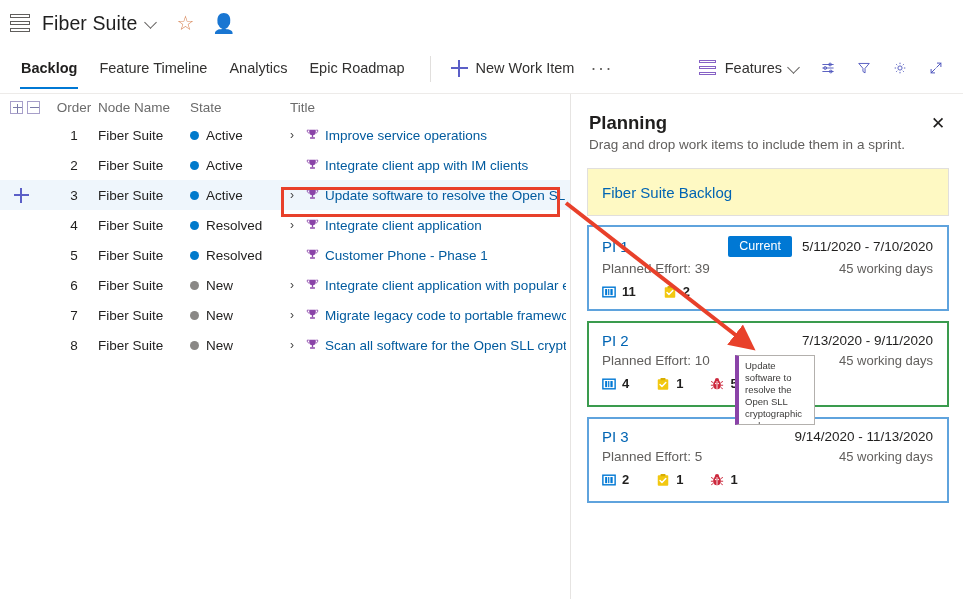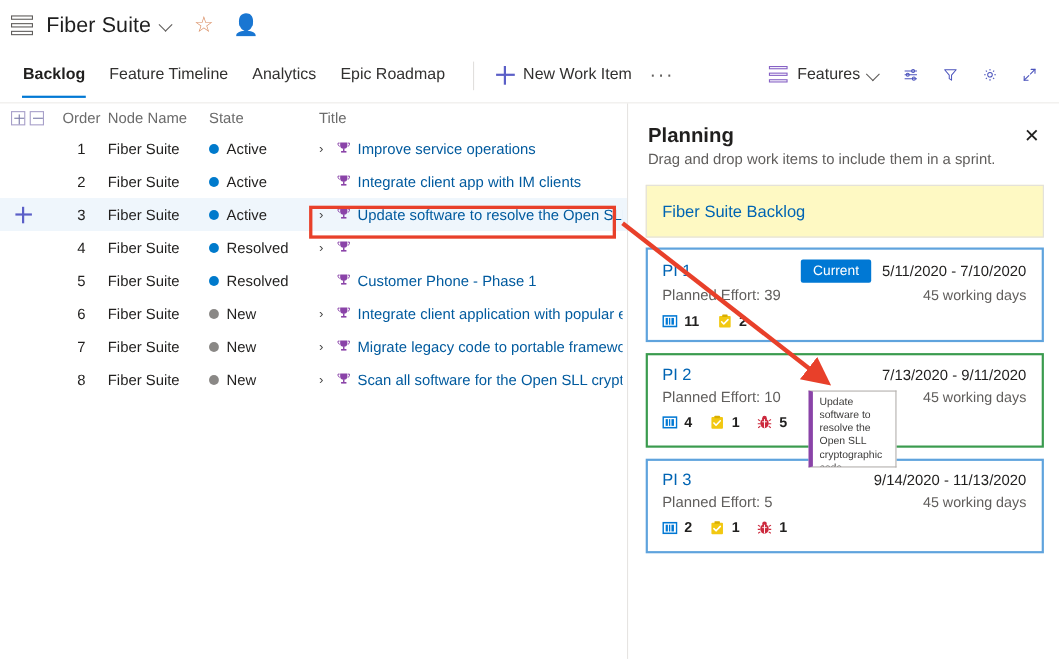--- a/index.html
+++ b/index.html
@@ -166,21 +166,21 @@
   .sp-row1 { display: flex; align-items: center; }
   .sp-name { font-size: 15px; color: #0064b3; }
   .sp-badge {
     margin-left: auto; background: #0078d4; color: #fff; font-size: 12.5px;
     border-radius: 2px; padding: 3px 11px 4px 11px; margin-right: 10px;
   }
   .sp-dates { font-size: 13.5px; color: #201f1e; white-space: nowrap; }
   .sp-row2 { display: flex; align-items: baseline; margin-top: 4px; }
   .sp-effort { font-size: 13.5px; color: #605e5c; }
   .sp-days { margin-left: auto; font-size: 13px; color: #605e5c; }
-  .sp-row3 { display: flex; align-items: center; gap: 16px; margin-top: 8px; }
+  .sp-row3 { display: flex; align-items: center; gap: 27px; margin-top: 8px; }
   .chip { display: flex; align-items: center; gap: 6px; font-size: 13px; font-weight: bold; color: #201f1e; }
 
   
   .ic { width: 14px; height: 14px; flex: none; display: block; }
 
   .drag-ghost {
     position: absolute; left: 735px; top: 355px; width: 80px; height: 70px;
     background: #fff; border: 1px solid #b3b0ad; border-left: 4px solid #8a43a8;
     padding: 4px 5px 0 6px; overflow: hidden;
     font-size: 9.5px; line-height: 12px; color: #3b3a39;
@@ -365,20 +365,21 @@
             <span>Resolved</span>
           </div>
           <div class="c-title">
             <span class="twisty">›</span>
             <span class="trophy"><svg width="13" height="13" viewBox="0 0 16 16">
                 <path d="M4 2h8v3a4 4 0 0 1-8 0V2z" fill="#8a43a8"></path>
                 <path d="M3.4 2.6H1.6v1.2c0 1.4 1 2.2 2 2.3M12.6 2.6h1.8v1.2c0 1.4-1 2.2-2 2.3" stroke="#8a43a8" stroke-width="1.1" fill="none"></path>
                 <rect x="7.2" y="8.4" width="1.6" height="3" fill="#8a43a8"></rect>
                 <rect x="5" y="11.4" width="6" height="1.8" fill="#8a43a8"></rect>
               </svg></span>
+            <span class="ttext">Integrate client application</span>
           </div>
         </div>
         <div class="grow">
           <div class="addrow"></div>
           <div class="c-order">5</div>
           <div class="c-node">Fiber Suite</div>
           <div class="c-state">
             <span class="dot" style="background:#007acc"></span>
             <span>Resolved</span>
           </div>

